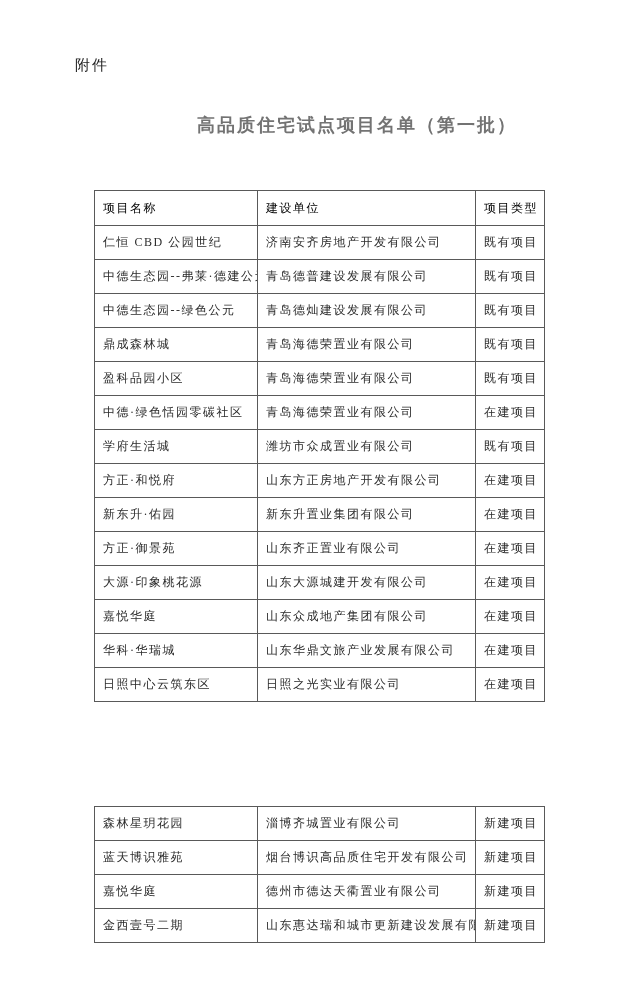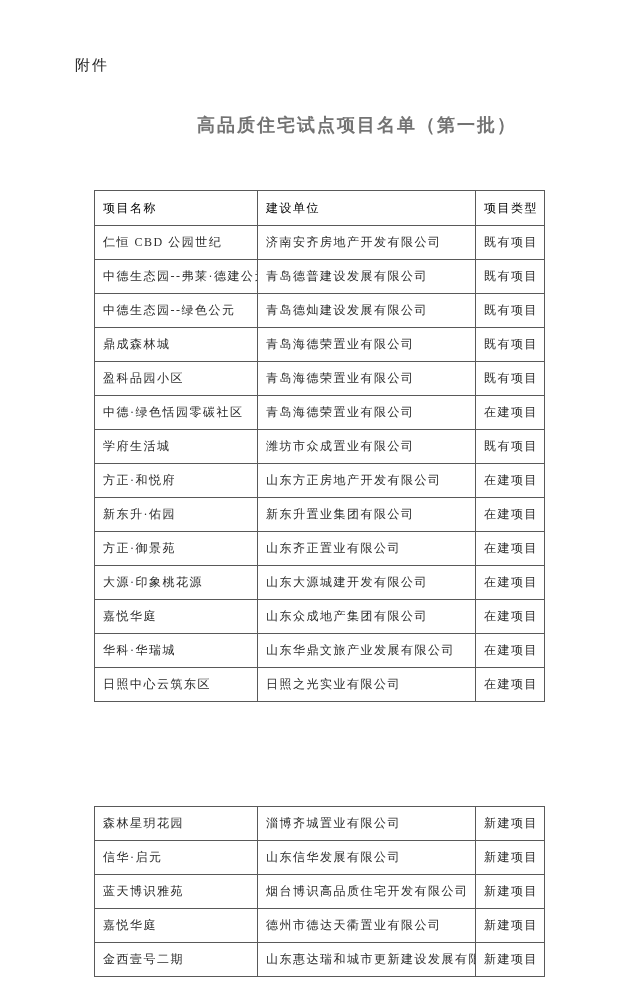--- a/index.html
+++ b/index.html
@@ -172,25 +172,20 @@
         <col class="c-company">
         <col class="c-type">
       </colgroup>
     <tbody>
       <tr>
         <td>森林星玥花园</td>
         <td>淄博齐城置业有限公司</td>
         <td>新建项目</td>
       </tr>
       <tr>
-        <td>信华·启元</td>
-        <td>山东信华发展有限公司</td>
-        <td>新建项目</td>
-      </tr>
-      <tr>
         <td>蓝天博识雅苑</td>
         <td>烟台博识高品质住宅开发有限公司</td>
         <td>新建项目</td>
       </tr>
       <tr>
         <td>嘉悦华庭</td>
         <td>德州市德达天衢置业有限公司</td>
         <td>新建项目</td>
       </tr>
       <tr>

